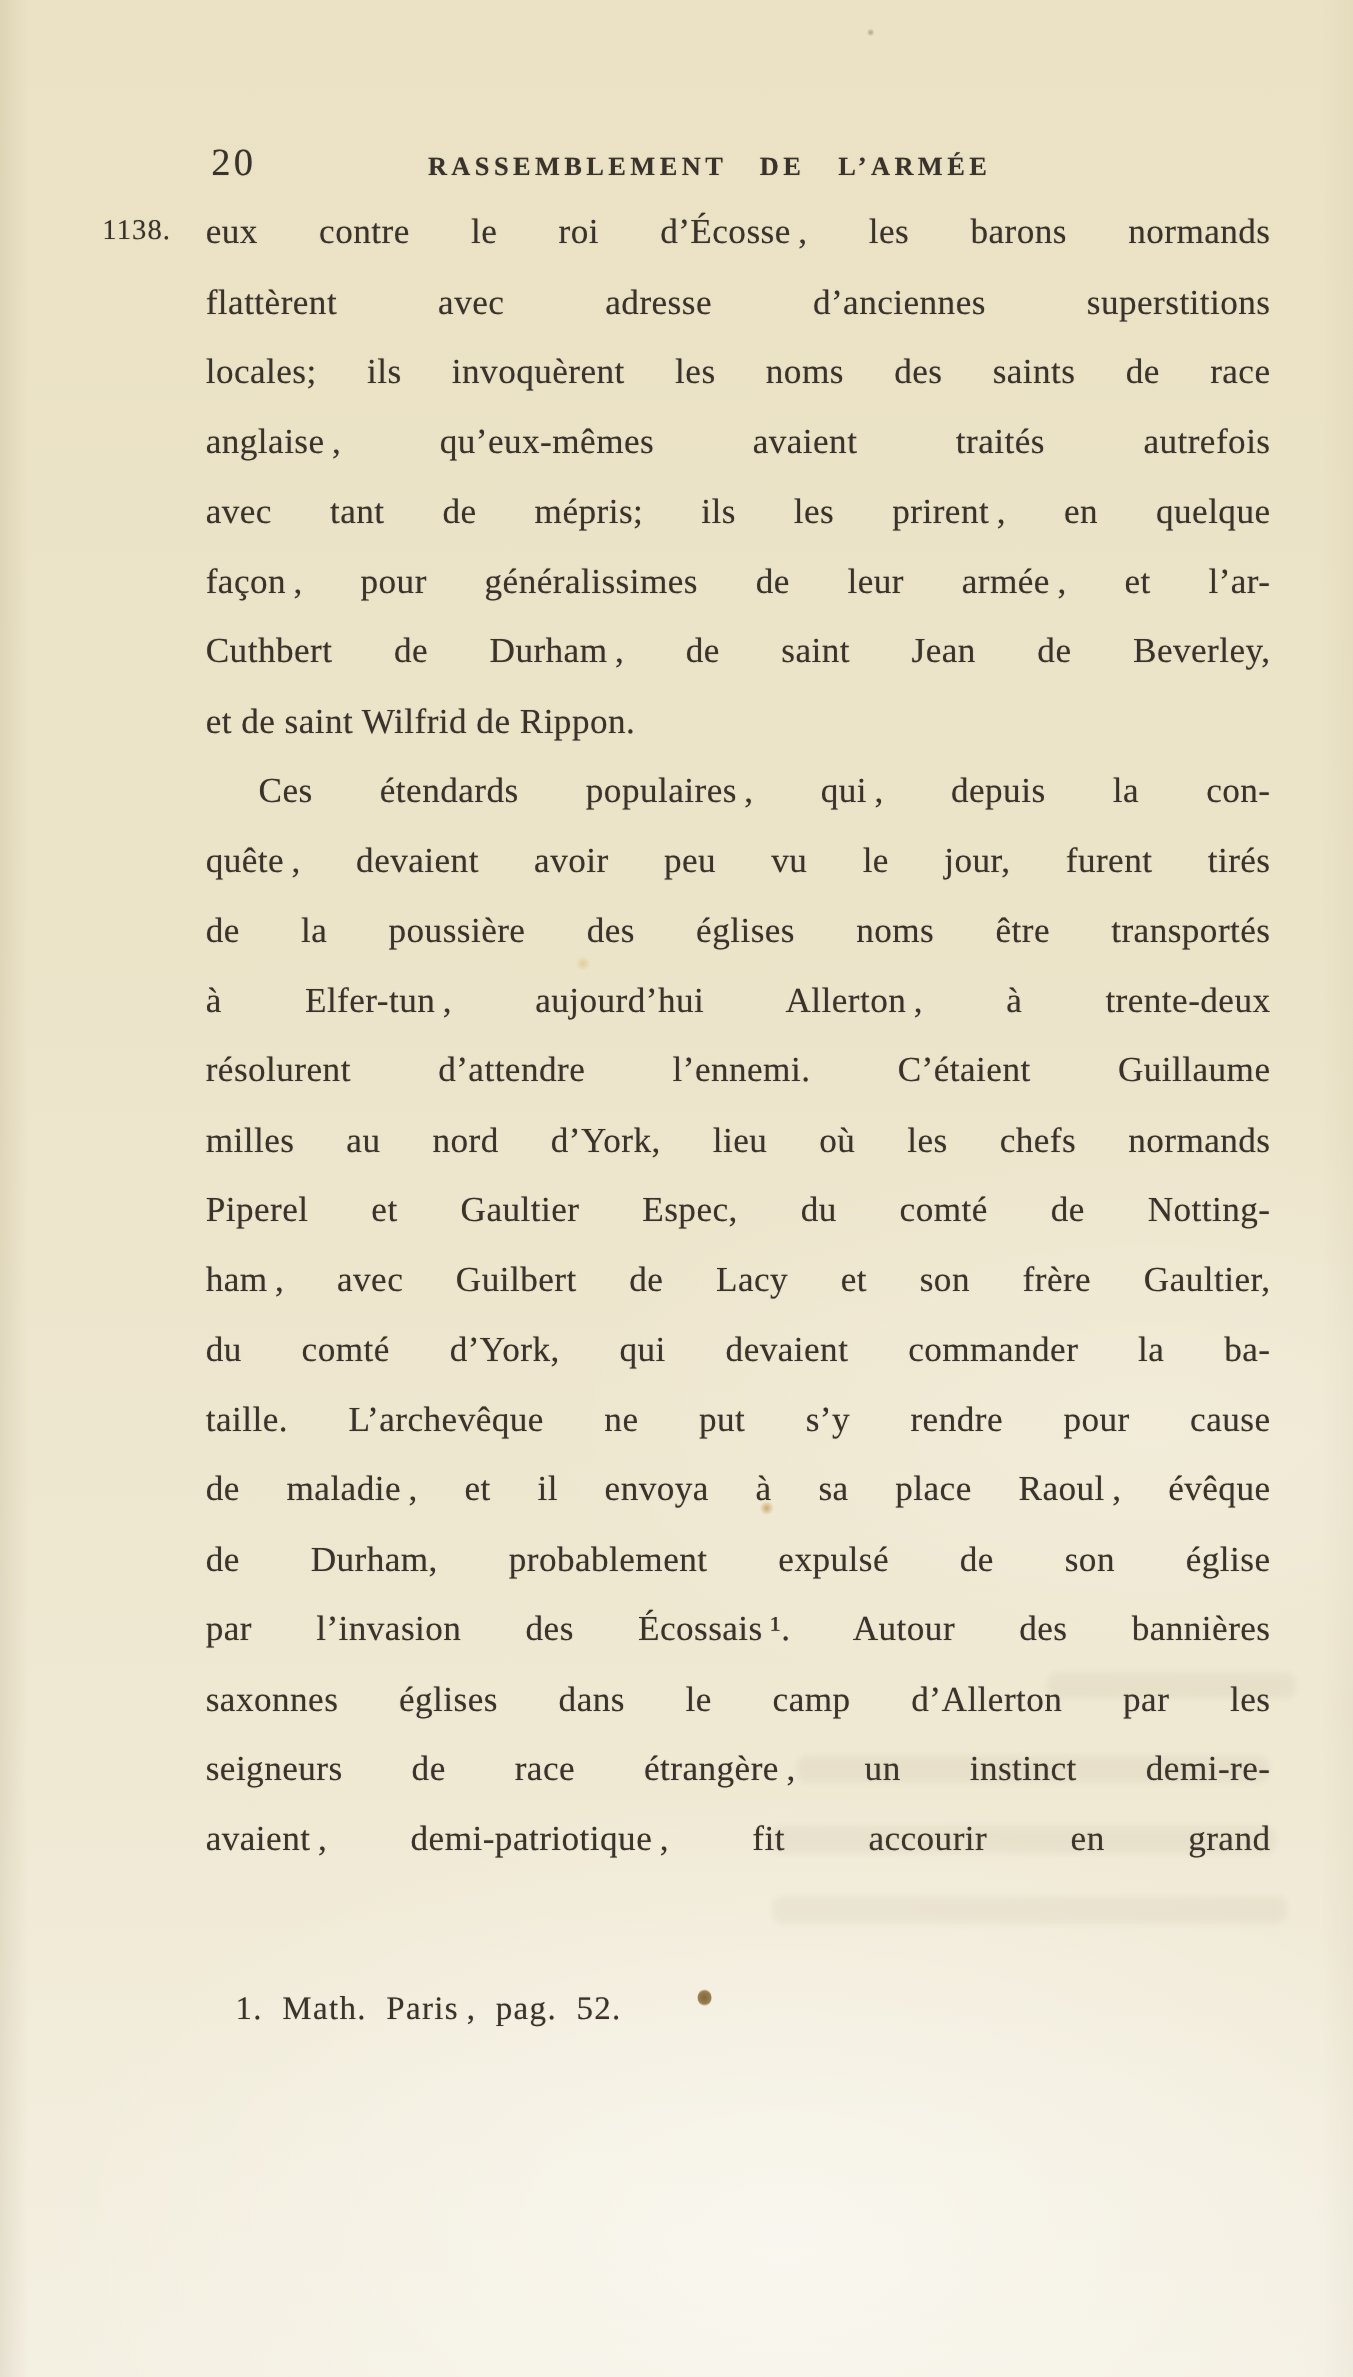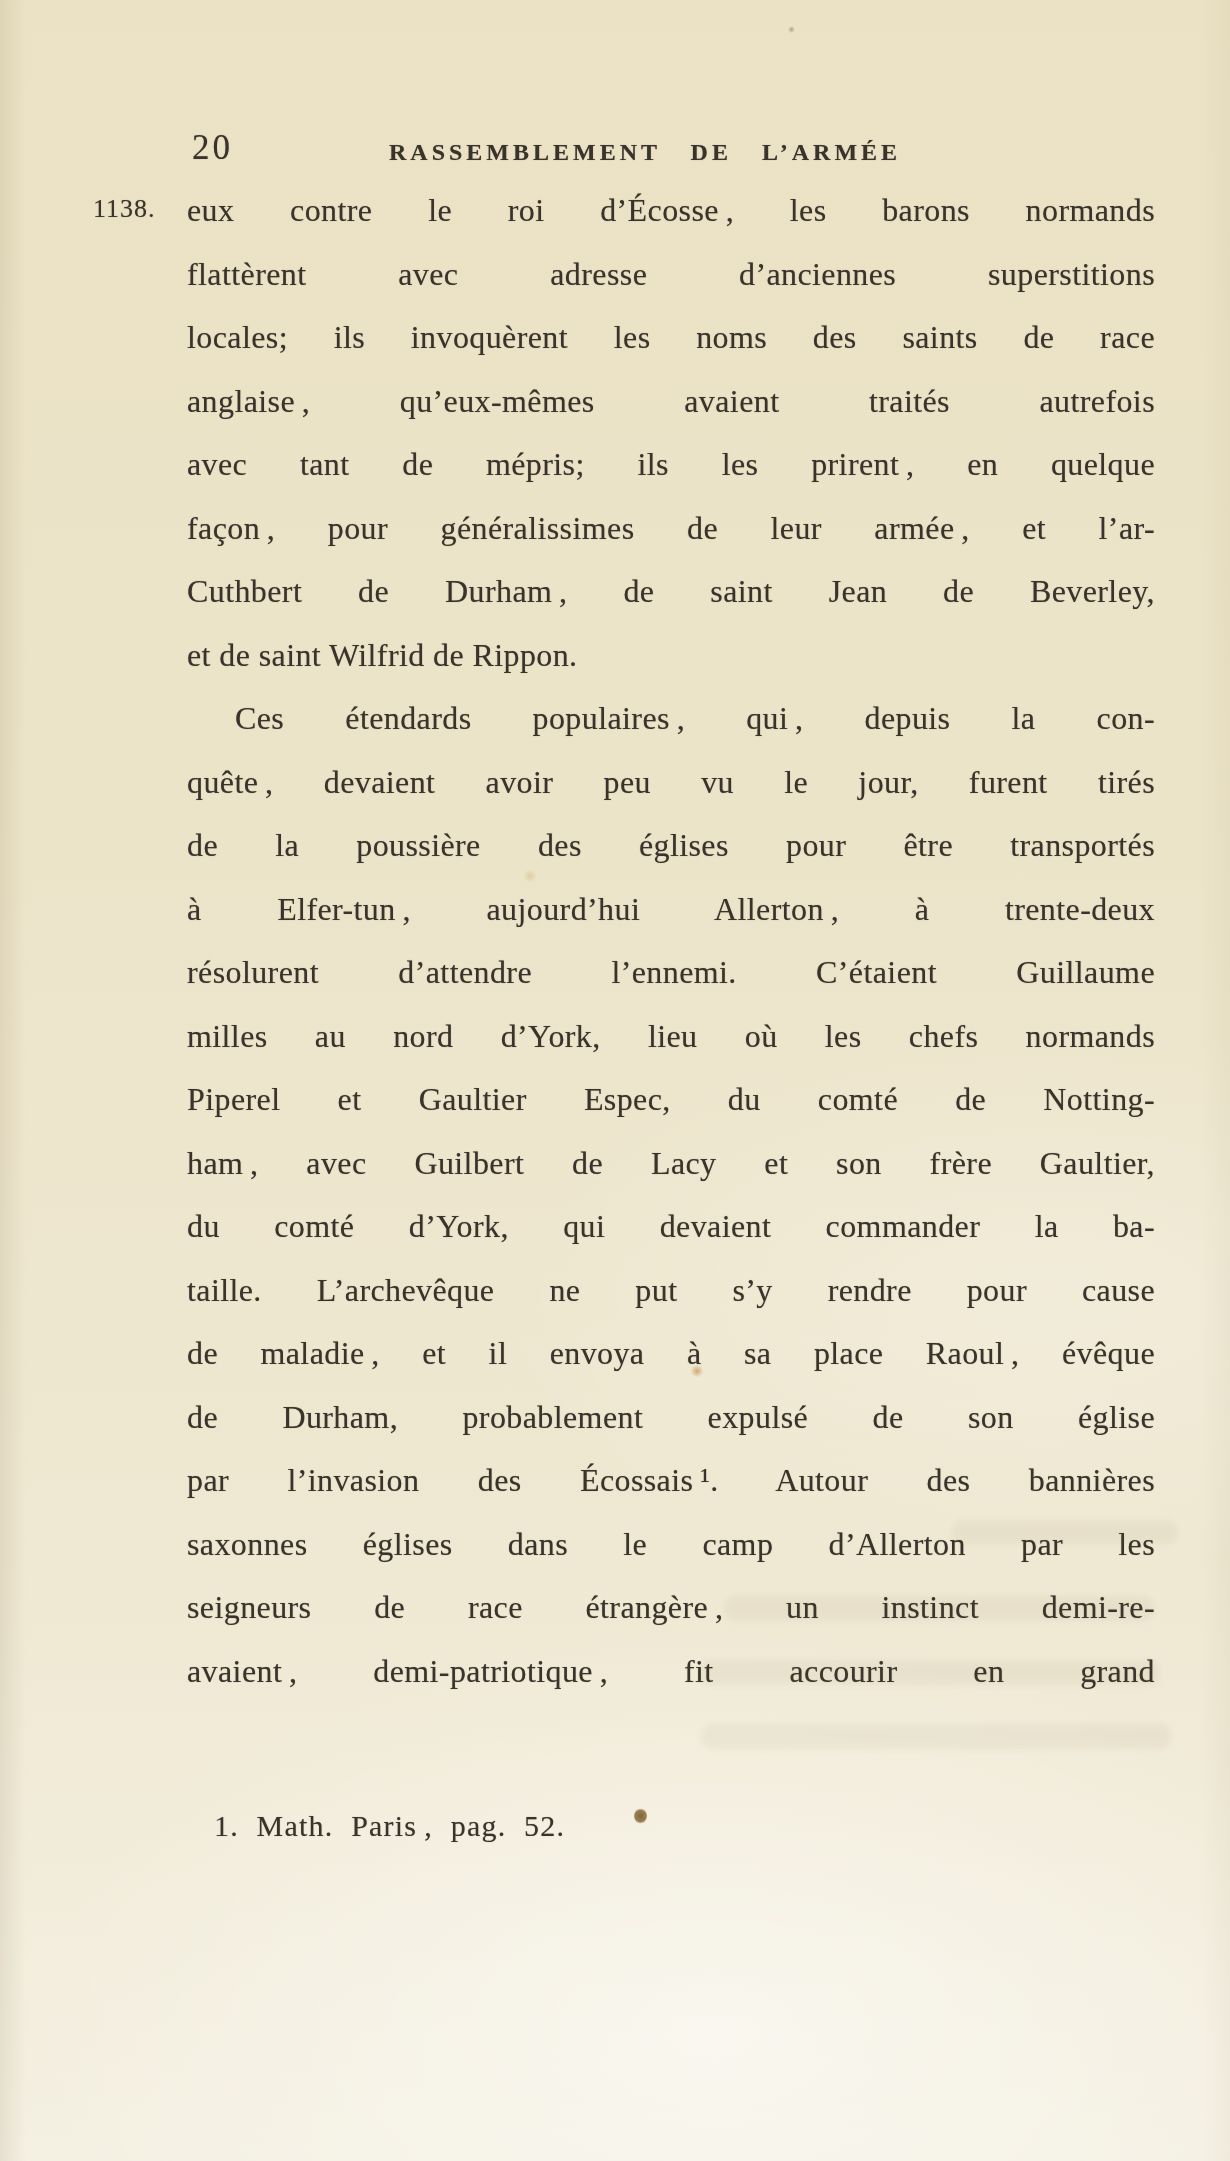--- a/index.html
+++ b/index.html
@@ -77,21 +77,21 @@
     <div class="line ink">eux contre le roi d’Écosse , les barons normands</div>
     <div class="line ink">flattèrent avec adresse d’anciennes superstitions</div>
     <div class="line ink">locales; ils invoquèrent les noms des saints de race</div>
     <div class="line ink">anglaise , qu’eux-mêmes avaient traités autrefois</div>
     <div class="line ink">avec tant de mépris; ils les prirent , en quelque</div>
     <div class="line ink">façon , pour généralissimes de leur armée , et l’ar-</div>
     <div class="line ink">Cuthbert de Durham , de saint Jean de Beverley,</div>
     <div class="line ink flush">et de saint Wilfrid de Rippon.</div>
     <div class="line ink indent">Ces étendards populaires , qui , depuis la con-</div>
     <div class="line ink">quête , devaient avoir peu vu le jour, furent tirés</div>
-    <div class="line ink">de la poussière des églises pour être transportés</div>
+    <div class="line ink">de la poussière des églises noms être transportés</div>
     <div class="line ink">à Elfer-tun , aujourd’hui Allerton , à trente-deux</div>
     <div class="line ink">résolurent d’attendre l’ennemi. C’étaient Guillaume</div>
     <div class="line ink">milles au nord d’York, lieu où les chefs normands</div>
     <div class="line ink">Piperel et Gaultier Espec, du comté de Notting-</div>
     <div class="line ink">ham , avec Guilbert de Lacy et son frère Gaultier,</div>
     <div class="line ink">du comté d’York, qui devaient commander la ba-</div>
     <div class="line ink">taille. L’archevêque ne put s’y rendre pour cause</div>
     <div class="line ink">de maladie , et il envoya à sa place Raoul , évêque</div>
     <div class="line ink">de Durham, probablement expulsé de son église</div>
     <div class="line ink">par l’invasion des Écossais ¹. Autour des bannières</div>

